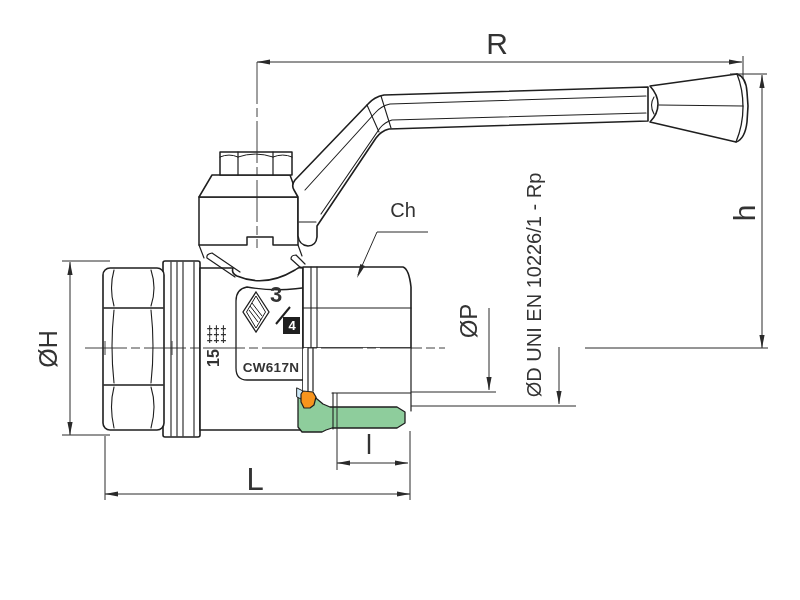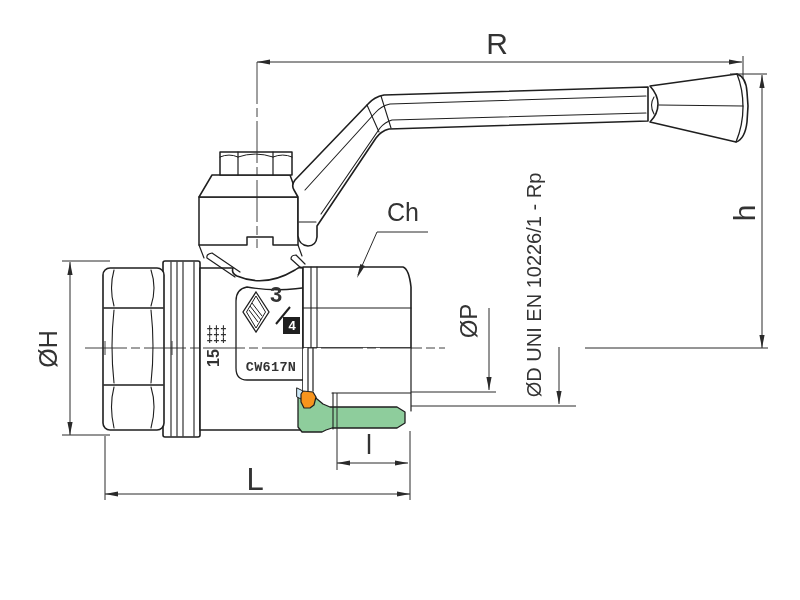--- a/index.html
+++ b/index.html
@@ -121,33 +121,33 @@
     <polygon points="489,390 486.4,377 491.6,377"></polygon>
     <polygon points="559,404 556.4,391 561.6,391"></polygon>
     <polygon points="357,278 360.3,264.1 364.9,266.1"></polygon>
   </g>
 </svg>
 
 <div class="lbl" style="left:479px;top:29px;width:36px;font-size:30px;">R</div>
 
 <div class="lbl rot" style="left:726px;top:197px;width:40px;height:32px;font-size:30px;">h</div>
 
-<div class="lbl" style="left:379px;top:200px;width:48px;font-size:25px;">Ch</div>
+<div class="lbl" style="left:379px;top:200px;width:48px;font-size:20px;">Ch</div>
 
 <div class="lbl rot" style="left:15px;top:335px;width:70px;height:28px;font-size:25px;">ØH</div>
 
 <div class="lbl rot" style="left:442px;top:308px;width:56px;height:26px;font-size:24px;">ØP</div>
 
 <div class="lbl rot" style="left:411px;top:273px;width:250px;height:24px;font-size:20px;">ØD UNI EN 10226/1 - Rp</div>
 
 <div class="lbl" style="left:361px;top:432px;width:16px;font-size:27px;">l</div>
 
 <div class="lbl" style="left:237px;top:464px;width:36px;font-size:31px;">L</div>
 
-<div class="lbl b" style="left:240px;top:361px;width:62px;font-size:13.5px;letter-spacing:0.3px;font-family:Liberation Mono, monospace;">CW617N</div>
+<div class="lbl b" style="left:240px;top:361px;width:62px;font-size:13.5px;letter-spacing:0.3px;">CW617N</div>
 
 <div class="lbl rot b" style="left:197px;top:349px;width:36px;height:18px;font-size:16px;">15</div>
 
 <div class="lbl b" style="left:266px;top:284px;width:20px;font-size:22px;">3</div>
 
 <div class="lbl b den" style="left:284px;top:318px;width:16px;height:16px;font-size:13px;line-height:15px;background:transparent;">4</div>
 
 <div class="certs" style="position:absolute;left:204px;top:326px;width:26px;text-align:center;">
   <div>+++</div>
   <div>+++</div>

